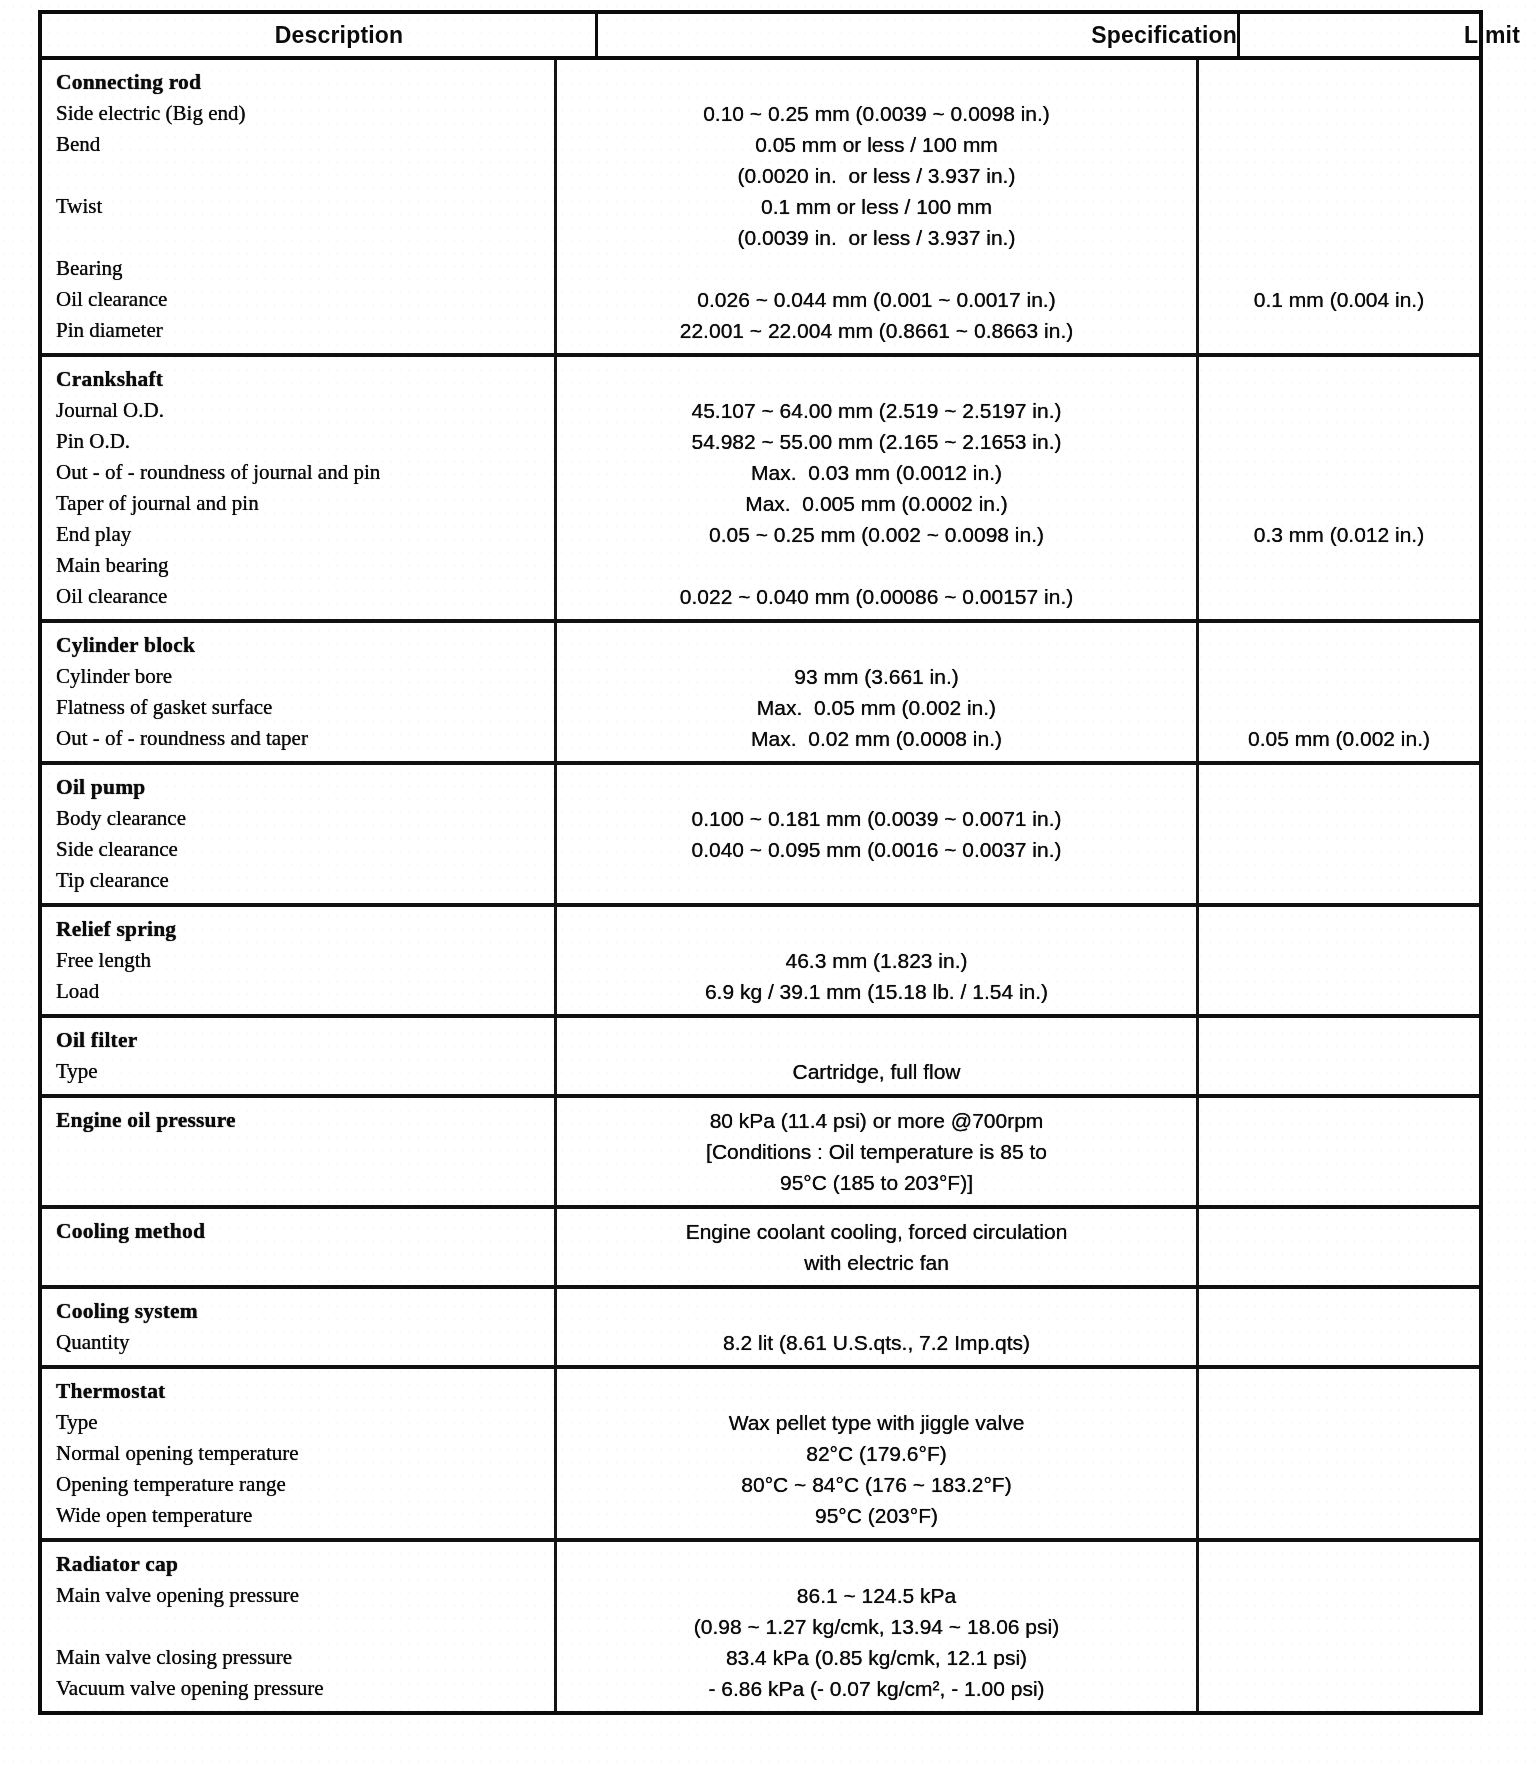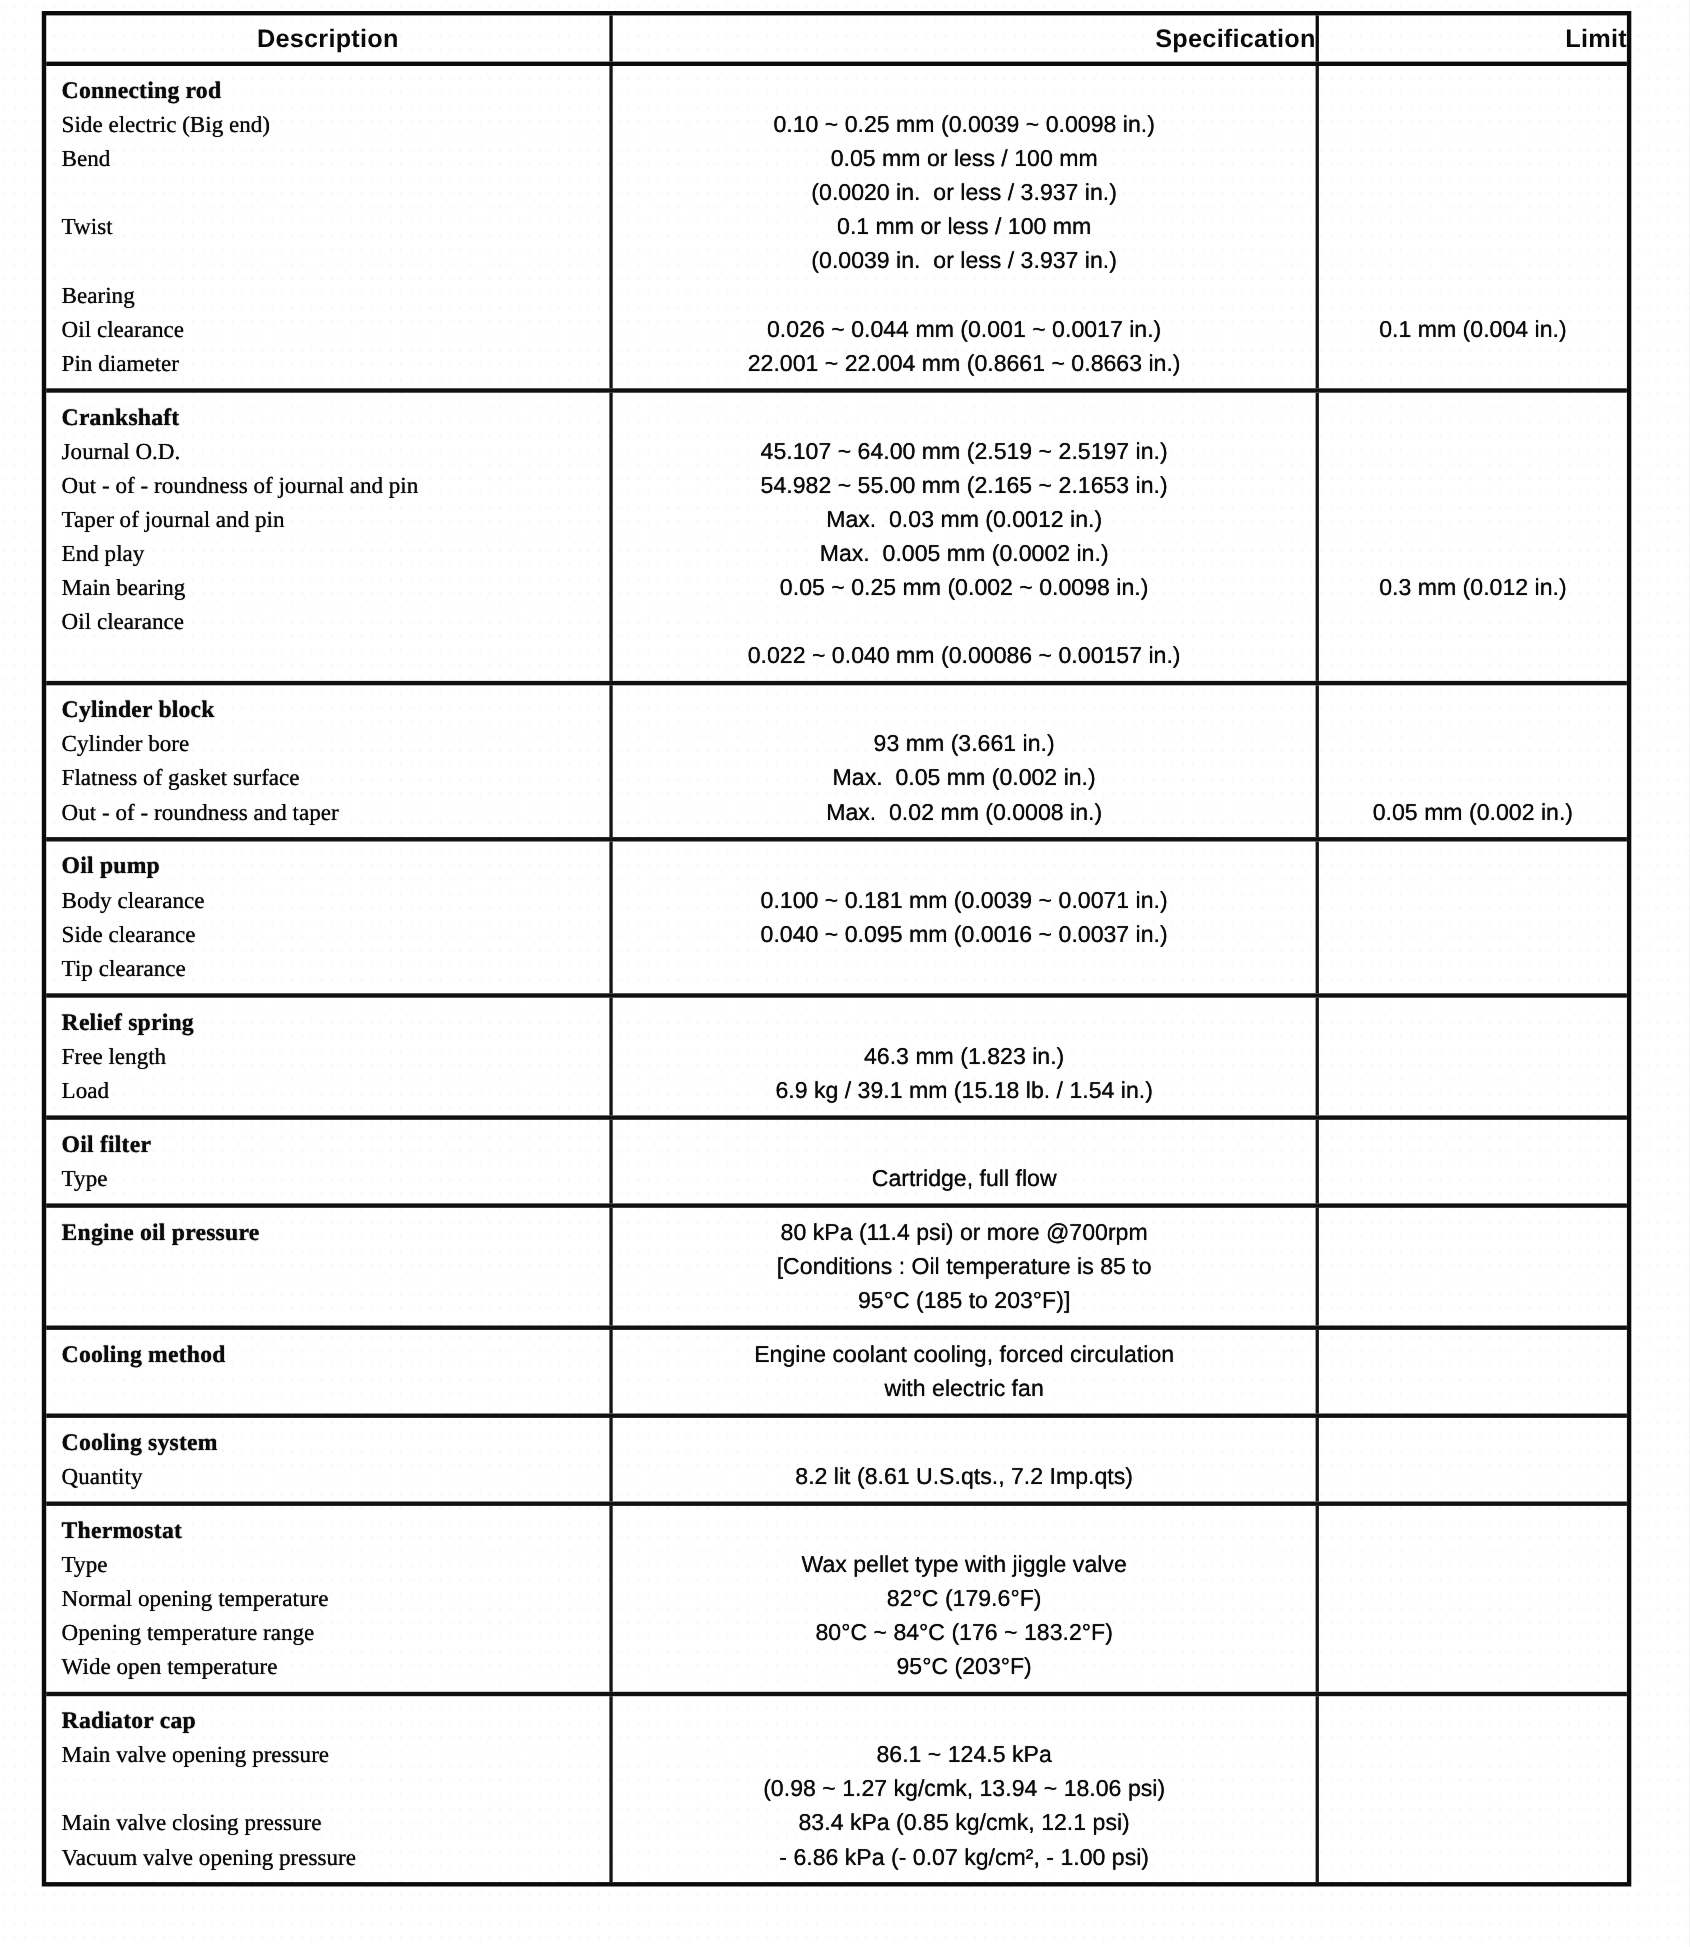--- a/index.html
+++ b/index.html
@@ -11,20 +11,21 @@
     background-size: 9px 13px;
     overflow:hidden;
   }
   .spec-table {
     position:absolute; left:38px; top:10px; width:1445px;
     border:4px solid #0b0b0b; background:transparent;
   }
   .thead {
     display:grid; grid-template-columns:512px 642px 283px;
     border-bottom:4px solid #0b0b0b;
+    padding-left:41px;
   }
   .th {
     height:42px; line-height:42px; text-align:center;
     font-size:23px; font-weight:700; letter-spacing:0.2px;
   }
   .th + .th { border-left:3px solid #0b0b0b;text-align:right; }
   .section {
     display:grid; grid-template-columns:512px 642px 283px;
     border-top:4px solid #111111;
   }
@@ -85,20 +86,21 @@
             <div class="line"></div>
             <div class="line"></div>
             <div class="line">0.1 mm (0.004 in.)</div>
             <div class="line"></div>
           </div>
         </div>
         <div class="section">
           <div class="cell d-cell">
             <div class="line heading">Crankshaft</div>
             <div class="line">Journal O.D.</div>
+            <div class="line">Pin O.D.</div>
             <div class="line">Out - of - roundness of journal and pin</div>
             <div class="line">Taper of journal and pin</div>
             <div class="line">End play</div>
             <div class="line">Main bearing</div>
             <div class="line">Oil clearance</div>
           </div>
           <div class="cell s-cell">
             <div class="line"></div>
             <div class="line">45.107 ~ 64.00 mm (2.519 ~ 2.5197 in.)</div>
             <div class="line">54.982 ~ 55.00 mm (2.165 ~ 2.1653 in.)</div>

